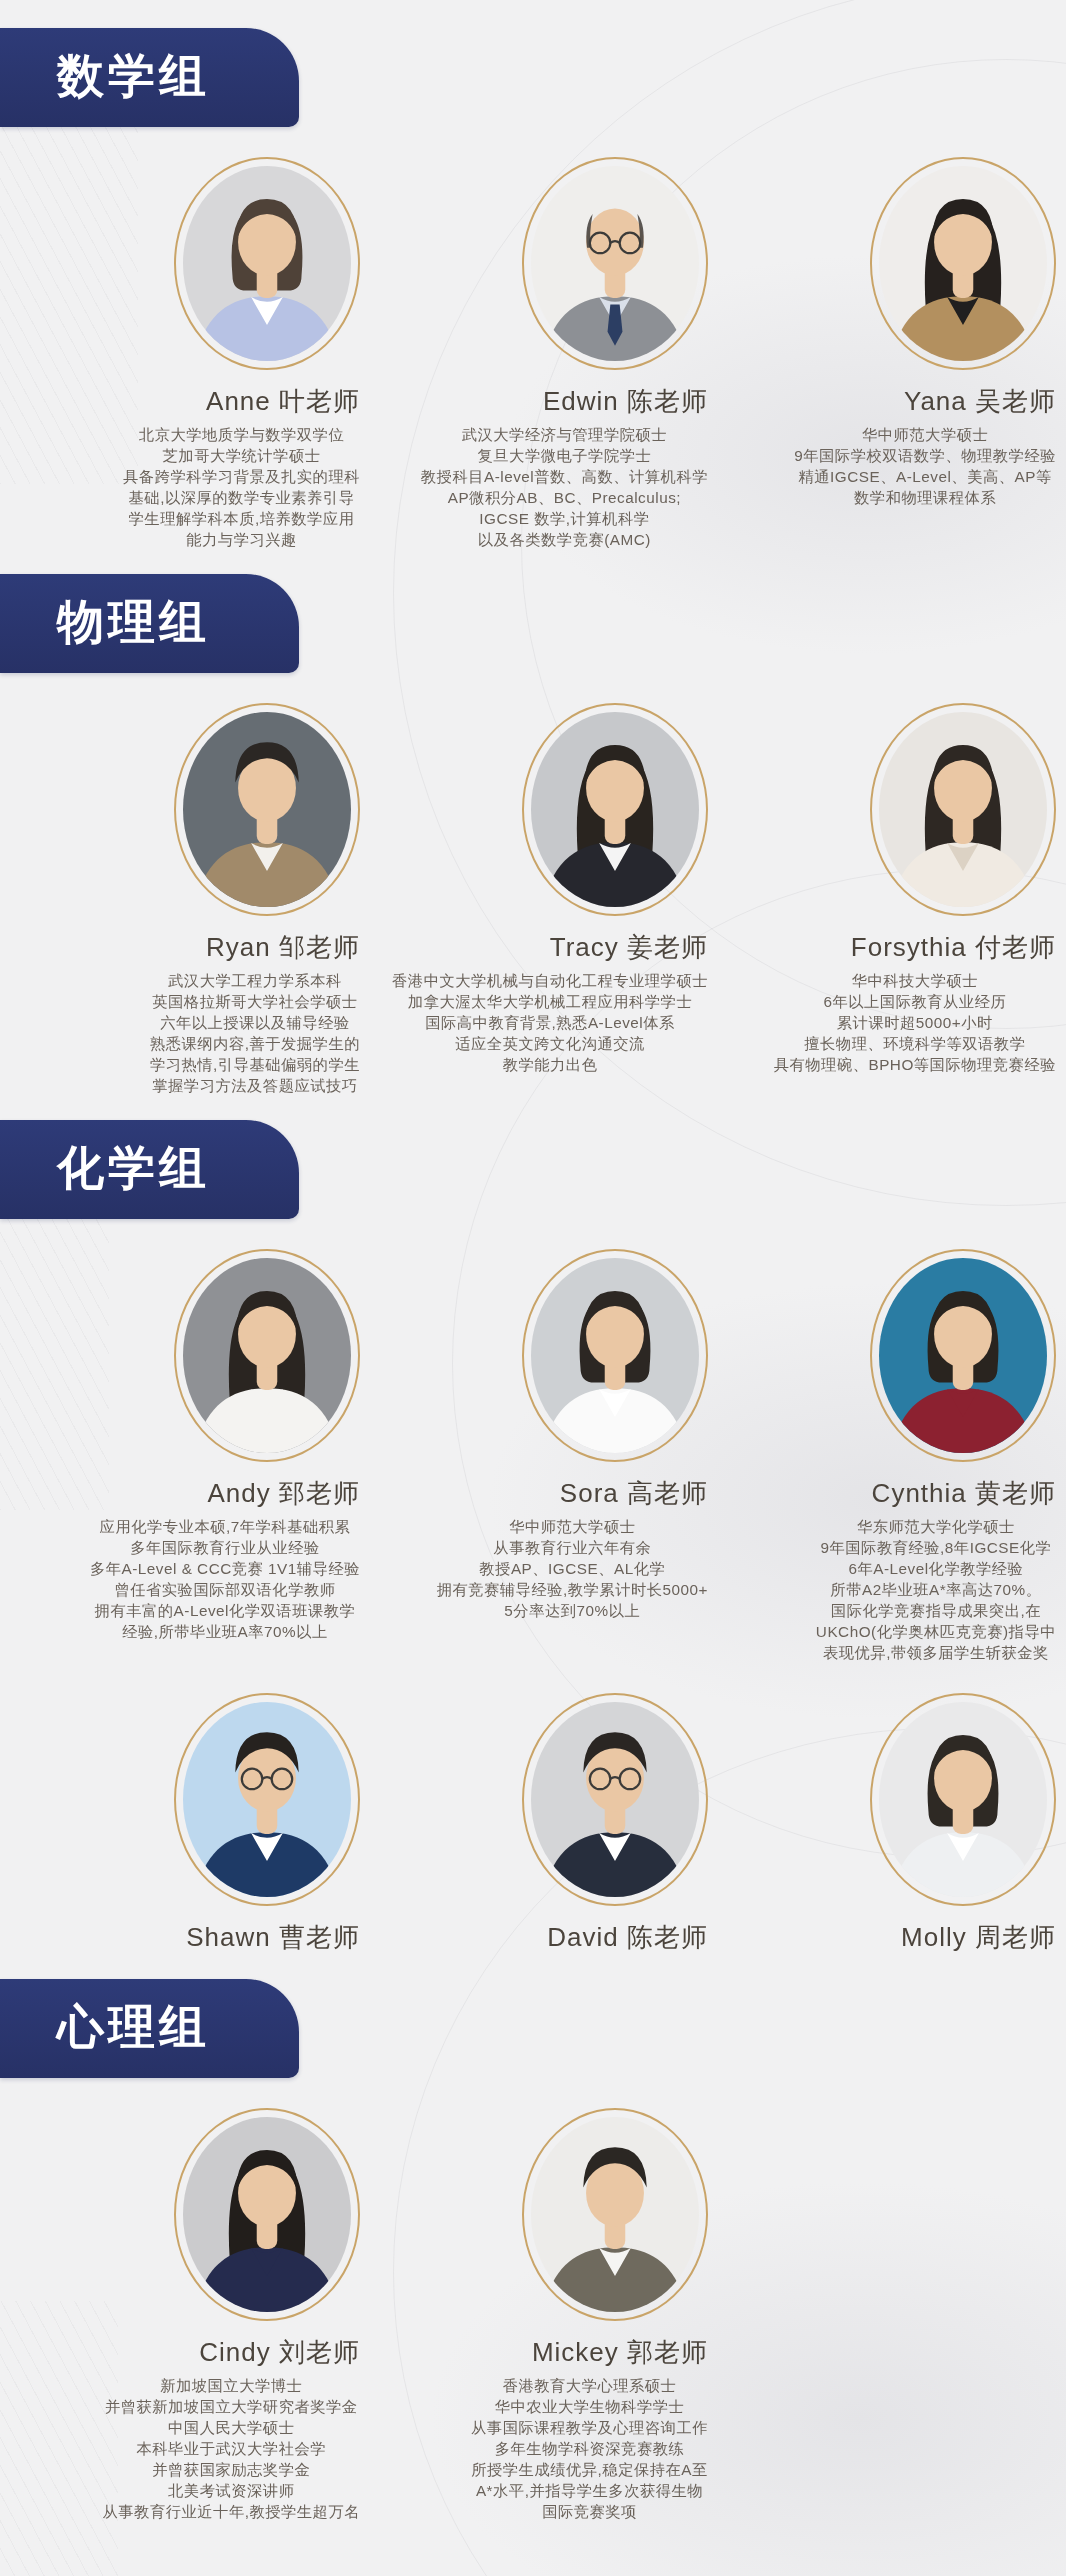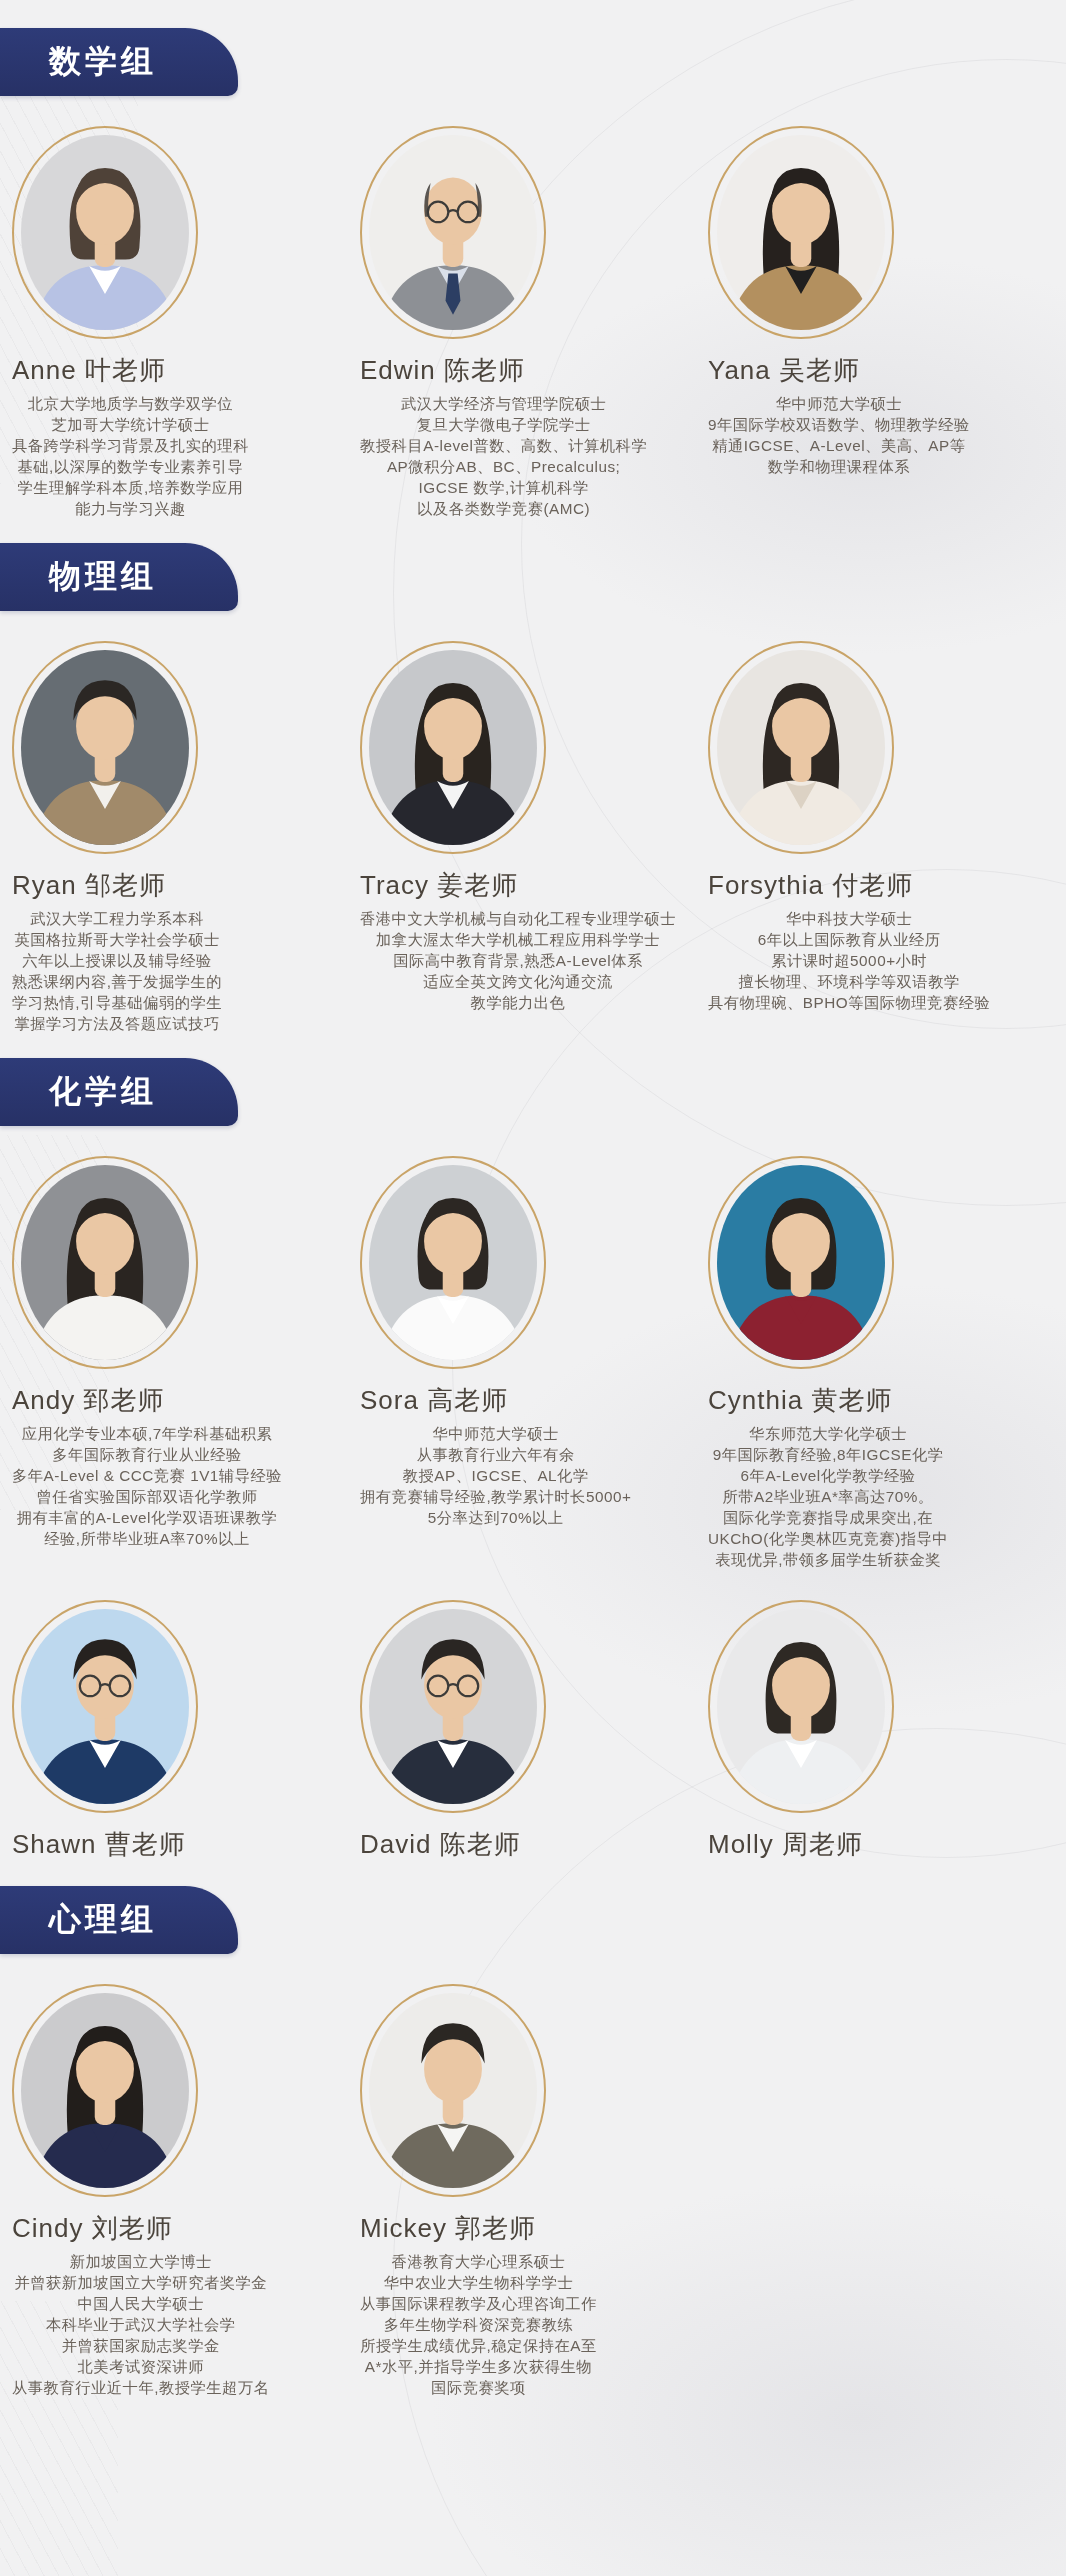--- a/index.html
+++ b/index.html
@@ -23,40 +23,40 @@
 
   .group{margin-bottom:24px;}
   .banner{
     width:fit-content;
     background:linear-gradient(180deg,#2e3b78 0%,#273166 100%);
     padding:9px 73px 11px 41px;
     border-radius:0 53px 10px 0;
     box-shadow:0 2px 4px rgba(30,40,90,0.18);
   }
   .banner-title{
-    margin:8px;
+    margin:16px;
     color:#ffffff;
-    font-size:32px;
+    font-size:47px;
     font-weight:bold;
     letter-spacing:4px;
     line-height:1;
     white-space:nowrap;
     font-family:Liberation Serif, serif;
   }
   .teachers{
     display:flex;
     align-items:flex-start;
     padding:0 12px;
     margin-top:30px;
   }
   .teacher{
     width:348px;
     display:flex;
     flex-direction:column;
-    align-items:flex-start;
+    align-items:flex-end;
     flex:0 0 auto;
   }
   .photo-ring{
     width:186px;height:213px;
     border:2px solid #c9a468;
     border-radius:50%;
     padding:7px;
     box-sizing:border-box;
     background:transparent;
   }

